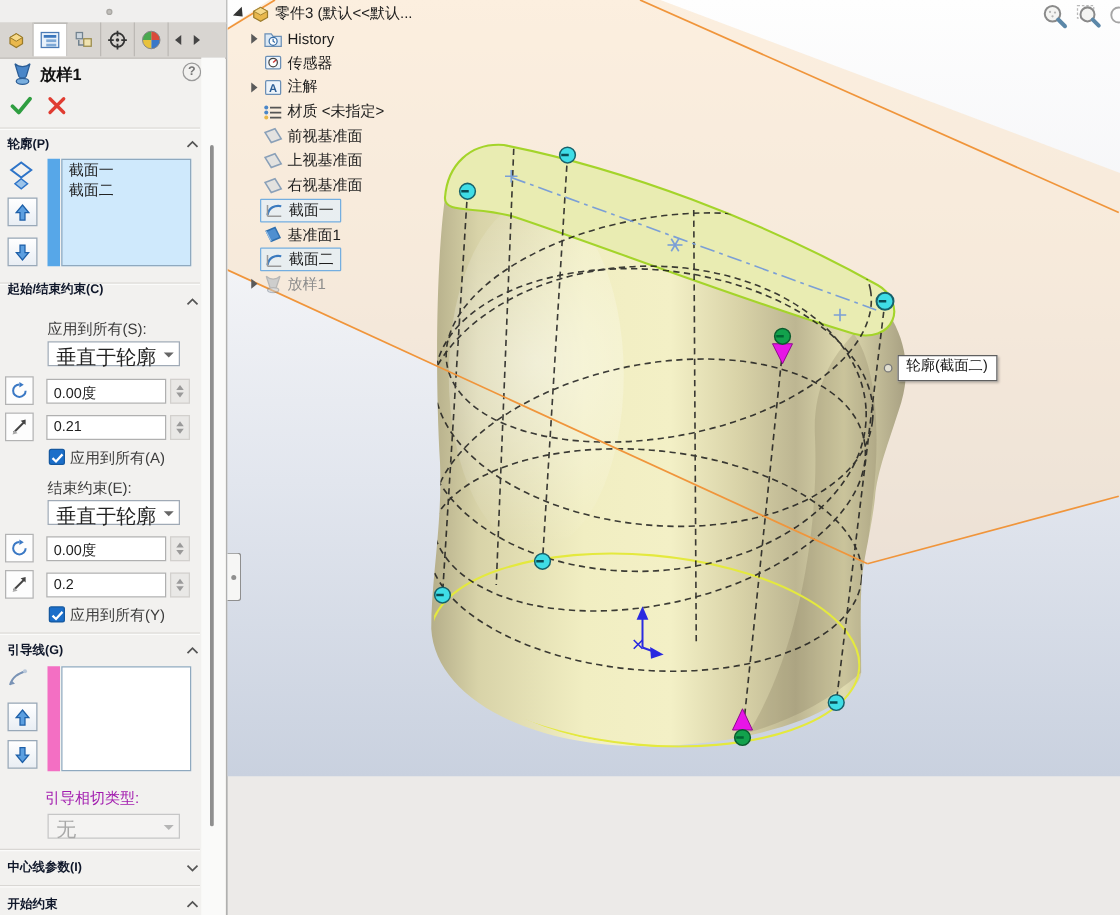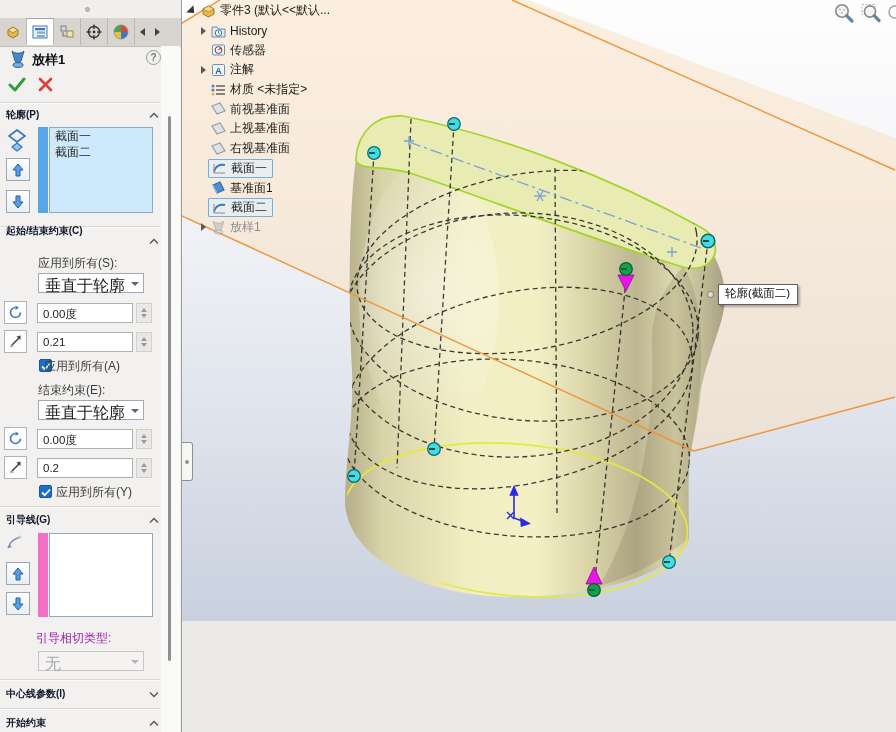--- a/index.html
+++ b/index.html
@@ -241,21 +241,21 @@
     <div class="spin" style="top:332px">
         <i class="up"></i>
         <i class="dn"></i>
       </div>
 
     <span class="cb" style="left:39px;top:359px">
       <svg width="12" height="11" viewBox="0 0 12 11">
         <polyline points="2,5.5 4.8,8.2 10,2.5" fill="none" stroke="#fff" stroke-width="1.8"></polyline>
         </svg>
     </span>
-    <span class="lbl" style="left:44px;top:358px">应用到所有(A)</span>
+    <span class="lbl" style="left:56px;top:358px">应用到所有(A)</span>
 
     <span class="lbl" style="left:38px;top:382px">结束约束(E):</span>
     <div class="combo" style="top:400px">
       <span class="val">垂直于轮廓</span>
       <span class="dd"></span>
     </div>
 
     <div class="icobtn" style="top:427px">
       <svg width="15" height="15" viewBox="0 0 15 15">
         <path d="M12.5 7.5 A5 5 0 1 1 7.5 2.5" fill="none" stroke="#3a78c4" stroke-width="1.6"></path>

